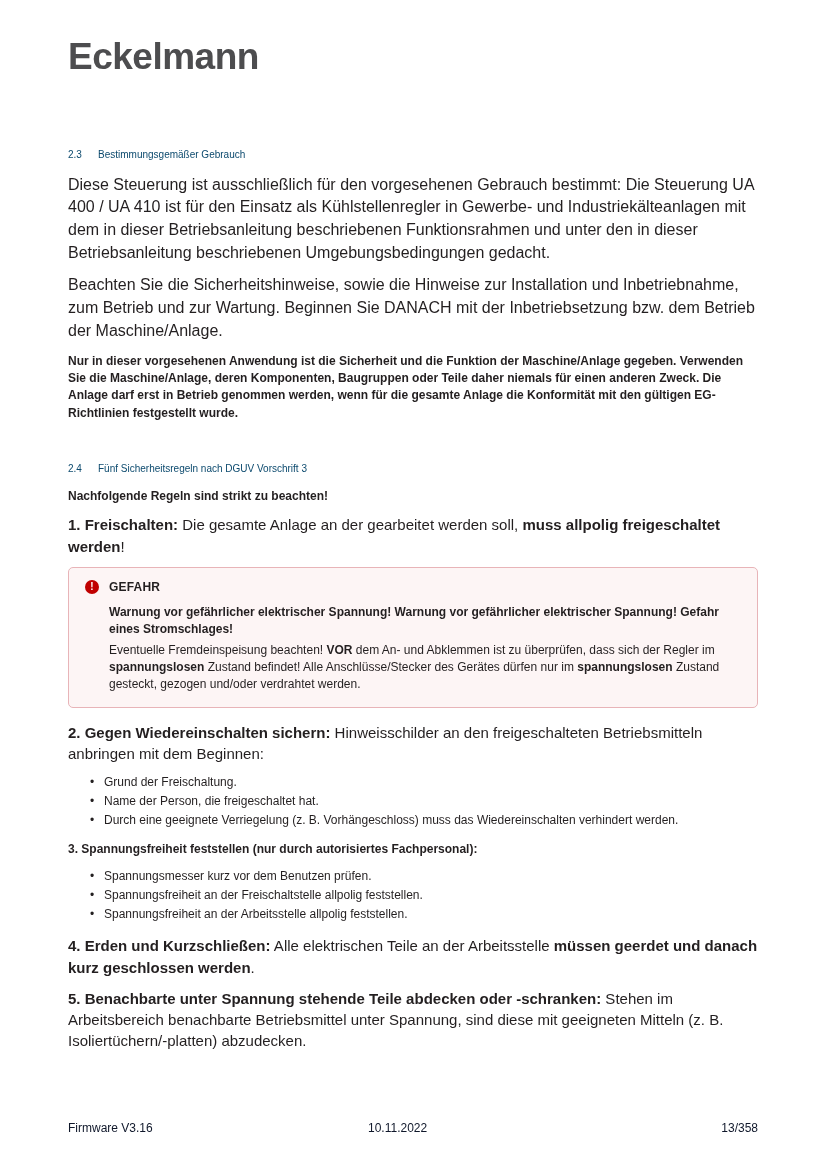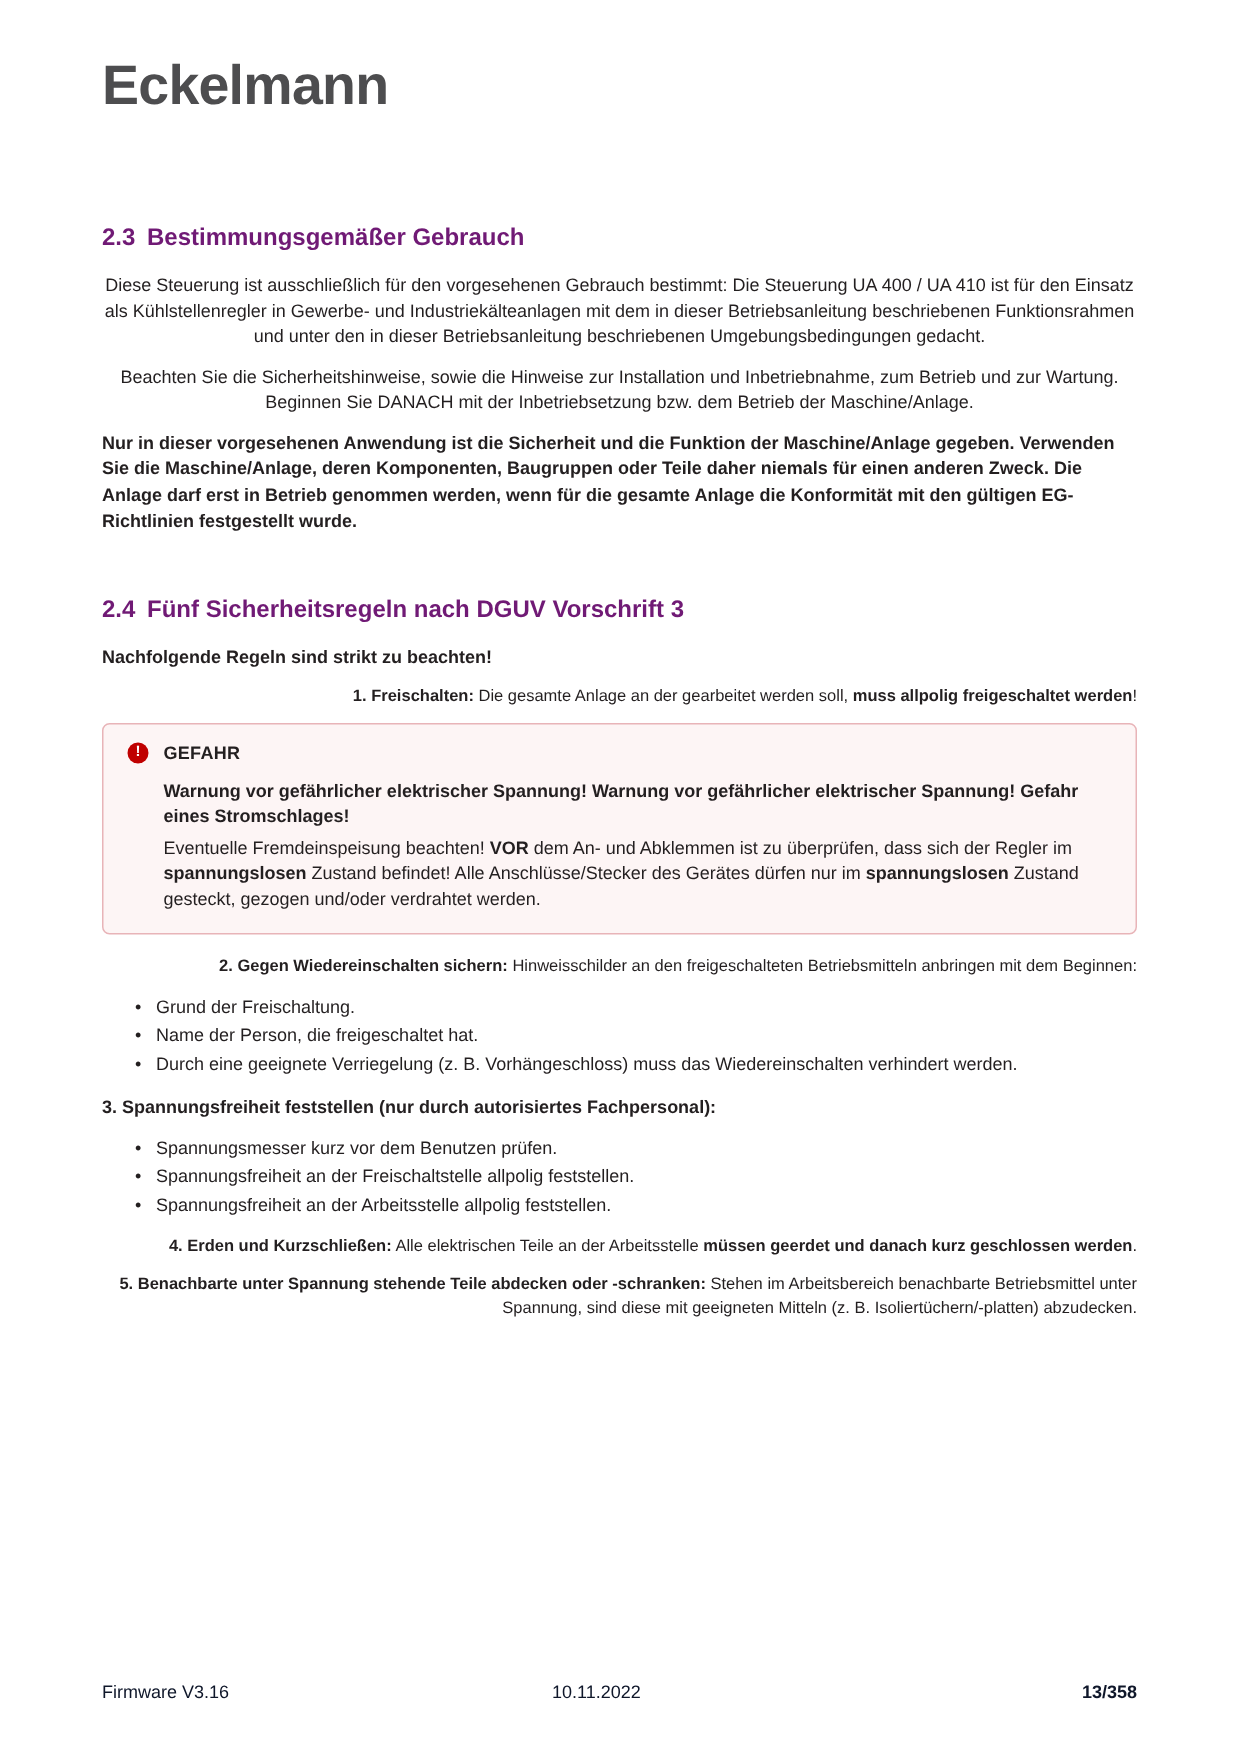--- a/index.html
+++ b/index.html
@@ -32,54 +32,53 @@
     color: #4d4d4f;
     font-family: "Liberation Sans", sans-serif;
   }
   .content {
     position: absolute;
     left: 68px;
     top: 148px;
     width: 690px;
   }
   h2.section-heading {
-    font-size: 16px;
-    font-weight: bold;
+    font-size: 10px;
+    font-weight: normal;
     margin: 0 0 12px 0;
-    color: #701a75;
+    color: #0c4a6e;
     line-height: 1.35;
   }
   h2.section-heading .num {
     display: inline-block;
     width: 30px;
   }
   p.body-text {
-    font-size: 12px;
-    line-height: 1.42;
-    margin: 0 0 10px 0;
-    text-align: center;
+    font-size: 16px;
+    line-height: 1.42;
+    margin: 0 0 10px 0;
+    text-align: left;
   }
   p.bold-block {
     font-size: 12px;
     line-height: 1.45;
     font-weight: bold;
     margin: 0 0 10px 0;
   }
   .spacer-lg { height: 30px; }
   p.lead-bold {
     font-size: 12px;
     font-weight: bold;
     margin: 0 0 10px 0;
     line-height: 1.4;
   }
   p.rule-line {
-    font-size: 11px;
-    margin: 0 0 10px 0;
-    line-height: 1.42;
-    text-align: right;
+    font-size: 15px;
+    margin: 0 0 10px 0;
+    line-height: 1.42;
   }
   .b { font-weight: bold; }
 
   .danger-box {
     border: 1px solid #e8b4b8;
     background: #fdf5f5;
     border-radius: 5px;
     padding: 12px 16px 14px 16px;
     margin: 6px 0 14px 0;
     box-sizing: border-box;
@@ -146,21 +145,21 @@
     position: absolute;
     left: 68px;
     top: 1121px;
     width: 690px;
     font-size: 12px;
     color: #0f172a;
     display: flex;
   }
   .footer .f-left { width: 300px; text-align: left; }
   .footer .f-center { width: 240px; text-align: left; }
-  .footer .f-right { flex: 1; text-align: right; font-weight: bold; }
+  .footer .f-right { flex: 1; text-align: right; }
 </style>
 </head>
 <body>
 
 <div class="page">
 
   <div class="logo">Eckelmann</div>
 
   <div class="content">
 

